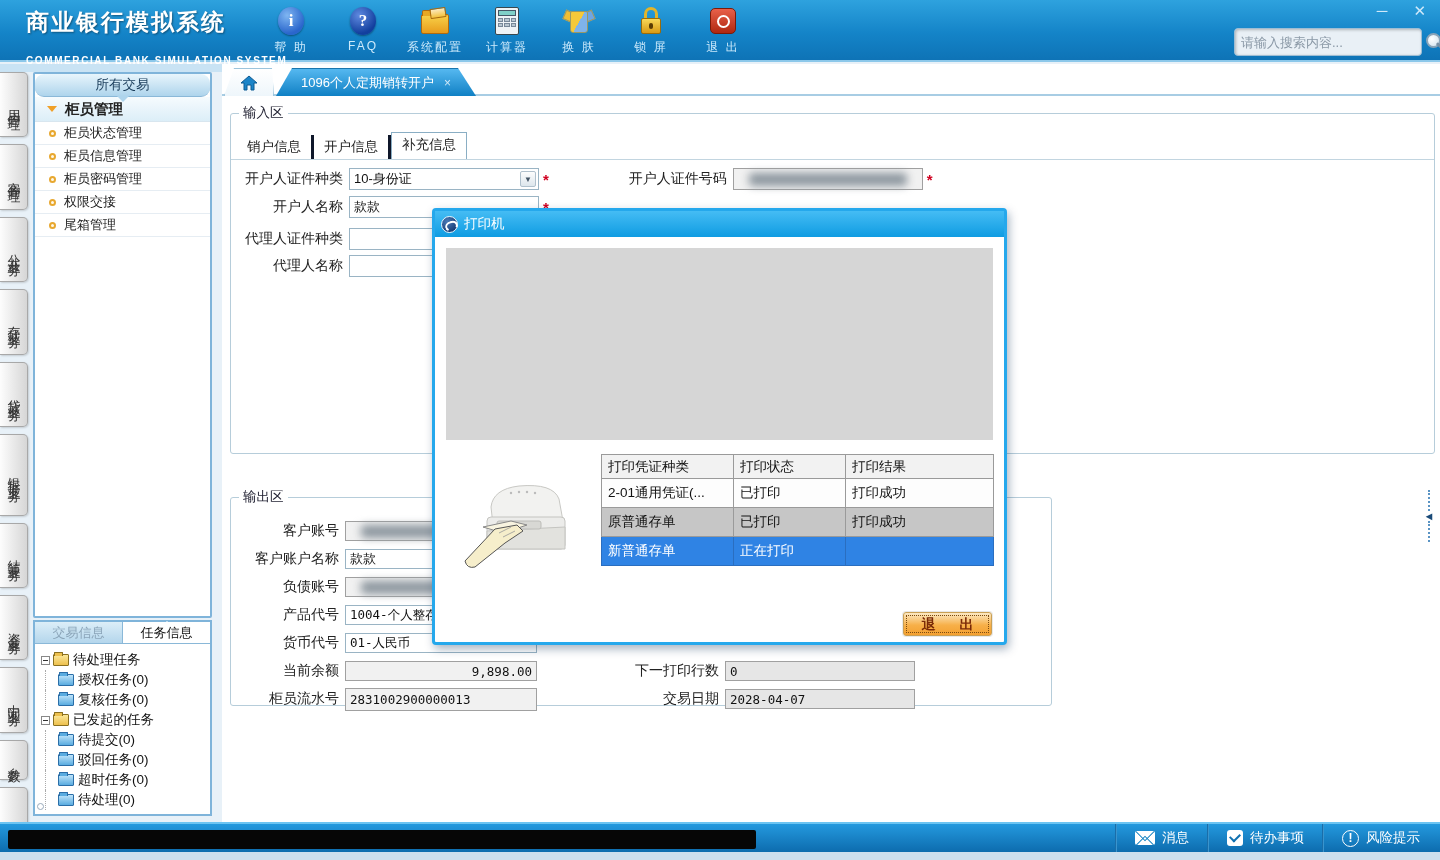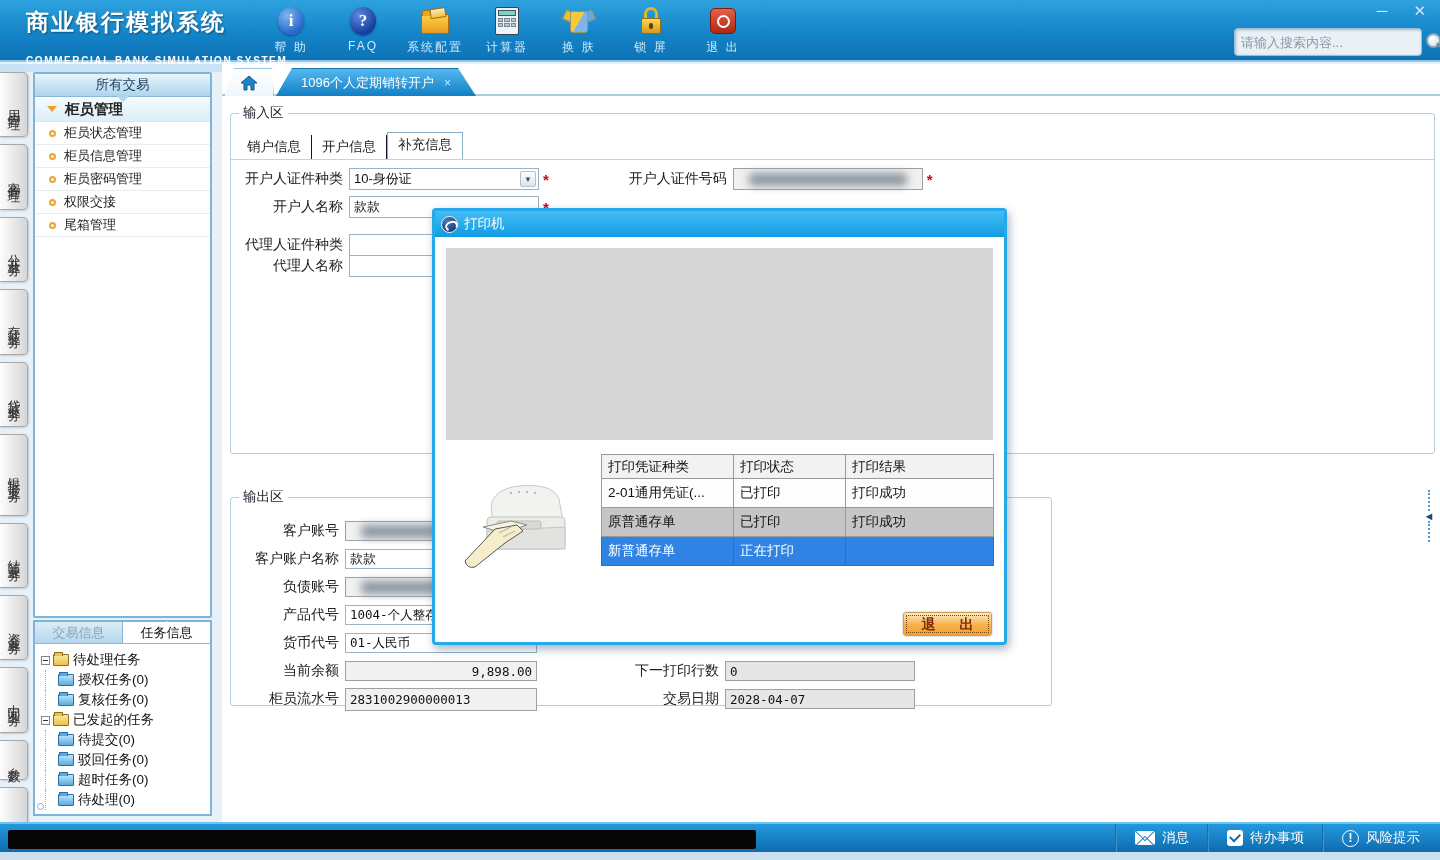--- a/index.html
+++ b/index.html
@@ -65,21 +65,21 @@
   .leftstrip { position:absolute; left:0; top:72px; width:32px; height:780px; display:flex; flex-direction:column; gap:7px; }
   .vtab { width:28px; background:linear-gradient(90deg,#fdfdfd,#d6d6d6); border:1px solid #a8a8a8; border-left:none;
     border-radius:0 5px 5px 0; color:#333; writing-mode:vertical-rl; text-orientation:upright;
     display:flex; align-items:center; justify-content:center; font-size:13px; letter-spacing:3px; cursor:pointer;
     box-shadow:1px 1px 2px rgba(0,0,0,.15); }
 
   
   .sidebar { position:absolute; left:33px; top:72px; width:179px; height:546px; background:#fff;
     border:2px solid #7fb4da; border-radius:2px; }
   .sb-head { height:23px; background:linear-gradient(#e8f5fc,#aed4ec); border-bottom:1px solid #8ab8d8;
-    text-align:center; line-height:22px; font-size:13.5px; color:#1a3c5a; position:relative; }
+    text-align:center; line-height:22px; font-size:13.5px; color:#1a3c5a; position:relative;border-radius:9px; }
   .sb-head:after { content:""; position:absolute; left:50%; bottom:-6px; margin-left:-6px; border:6px solid transparent;
     border-top-color:#aed4ec; border-bottom:none; }
   .sb-group { height:25px; background:linear-gradient(#f6fbfe,#dceef8); display:flex; align-items:center;
     font-size:14.5px; color:#222; border-bottom:1px solid #d8e6ef; cursor:pointer;font-weight:bold; }
   .sb-group .tri { width:0; height:0; border:5px solid transparent; border-top:6px solid #f0a028; margin:4px 8px 0 12px; }
   .sb-item { height:23px; display:flex; align-items:center; font-size:13px; color:#222;
     border-bottom:1px solid #e6edf3; cursor:pointer; }
   .sb-item .dot { width:7px; height:7px; border:2px solid #e8a830; border-radius:50%; margin:0 8px 0 14px; background:#fff8e8; }
 
   
@@ -115,21 +115,21 @@
     clip-path:polygon(16px 0,calc(100% - 18px) 0,100% 100%,0 100%);
     display:flex; align-items:center; justify-content:center; color:#fff; font-size:13px; cursor:pointer; }
   .doc-tab .closex { margin-left:10px; color:#cfe8f8; font-size:12px; cursor:pointer; }
 
   fieldset.grp { position:absolute; border:1px solid #b6cdda; border-radius:3px; background:#fff; }
   fieldset.grp legend { font-size:13.5px; color:#223; margin-left:8px; padding:0 4px; }
   .grp-input { left:8px; top:40px; width:1205px; height:350px; }
   .grp-output { left:8px; top:424px; width:822px; height:218px; }
 
   .subtabs { position:absolute; left:6px; top:14px; height:23px; display:flex; align-items:flex-end; }
-  .subtab { padding:3px 10px 3px; font-size:13.5px; color:#222; border-right:1px solid #0f172a; cursor:pointer; }
+  .subtab { padding:3px 10px 3px; font-size:13.5px; color:#222; border-right:3px solid #0f172a; cursor:pointer; }
   .subtab.active { border:1px solid #8aaec4; border-bottom:none; background:#fff; padding-bottom:5px; font-weight:normal; }
   .subtab-line { position:absolute; left:0; top:37px; width:1203px; height:1px; background:#c2d5e0; }
 
   .frow { position:absolute; height:22px; display:flex; align-items:center; }
   .flabel { font-size:14px; color:#222; text-align:right; display:inline-block; }
   .finput { height:22px; border:1px solid #9ab4c4; background:#fff; font-size:13px; color:#111;
     display:flex; align-items:center; padding:0 4px; position:relative; }
   .finput.ro { background:#f1f1f1; border-color:#a0a0a0; }
   .finput.dim { background:#e6e6e6; border-color:#a0a0a0; }
   .req { color:#d00020; font-size:15px; font-weight:bold; margin-left:4px; }
@@ -400,21 +400,21 @@
     </div>
 
     <div class="frow" style="left:0;top:74px;">
       <span class="flabel" style="width:112px">开户人名称</span>
       <span class="finput" style="width:190px;margin-left:6px">
         <span>款款</span>
       </span>
       <span class="req">*</span>
     </div>
 
-    <div class="frow" style="left:0;top:112px;">
+    <div class="frow" style="left:0;top:106px;">
       <span class="flabel" style="width:112px">代理人证件种类</span>
       <span class="finput" style="width:190px;margin-left:6px"></span>
     </div>
 
     <div class="frow" style="left:0;top:133px;">
       <span class="flabel" style="width:112px">代理人名称</span>
       <span class="finput" style="width:190px;margin-left:6px"></span>
     </div>
   </fieldset>
 

